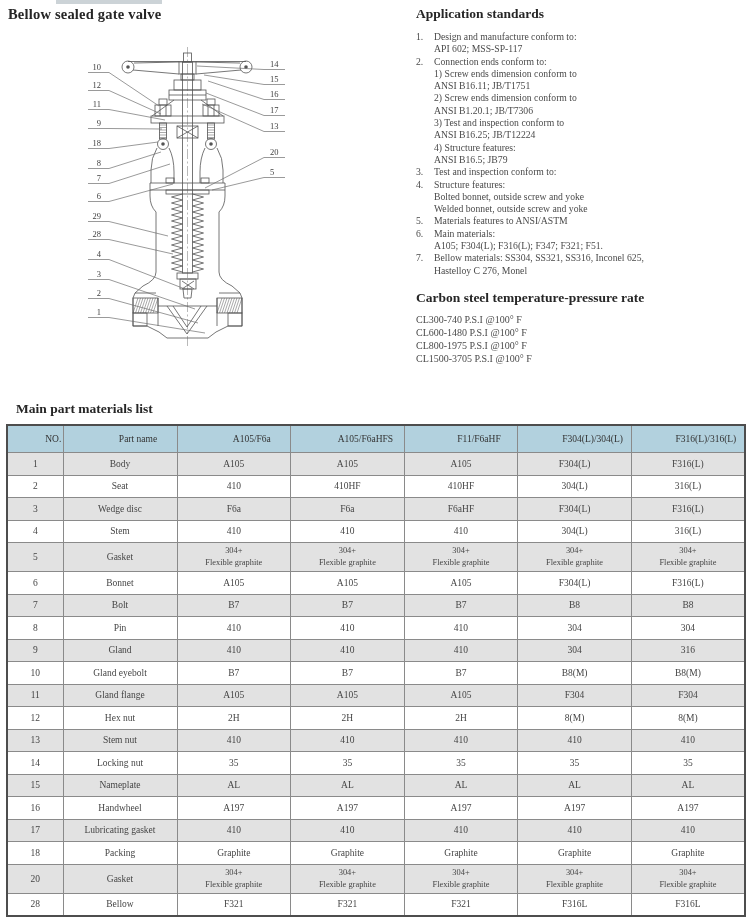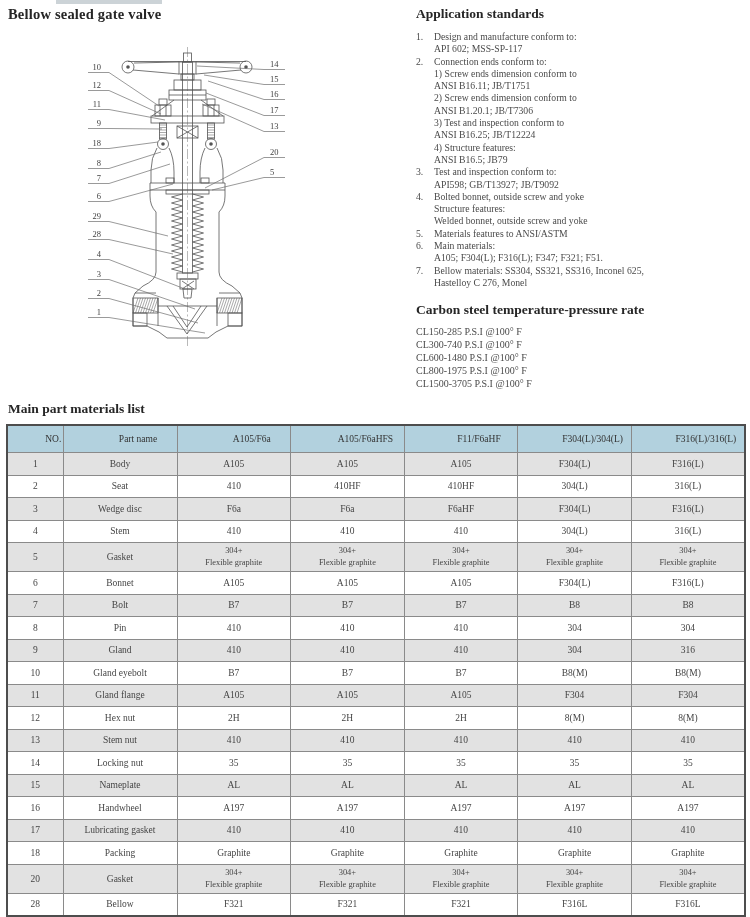--- a/index.html
+++ b/index.html
@@ -10,21 +10,21 @@
   #valve-svg{position:absolute;left:55px;top:46px;width:300px;height:310px;}
 
   .right-col{position:absolute;left:416px;top:6px;width:332px;}
   .right-col h2{margin:0 0 9px 0;font-size:13.5px;font-weight:bold;color:#262626;}
   .std-item{display:flex;font-size:9.7px;line-height:12.3px;color:#4a4a4a;}
   .std-num{width:18px;flex:none;}
   .std-body{flex:1;}
   .pressure-heading{margin-top:13px !important;margin-bottom:7px !important;}
   .pr-line{font-size:10px;line-height:13px;color:#4a4a4a;}
 
-  .table-title{position:absolute;left:8px;top:401px;margin:0;font-size:13.5px;font-weight:bold;color:#262626;}
+  .table-title{position:absolute;left:16px;top:401px;margin:0;font-size:13.5px;font-weight:bold;color:#262626;}
   #materials-table{position:absolute;left:6px;top:424px;width:738px;border-collapse:collapse;table-layout:fixed;
                    border:2px solid #4d4d4d;}
   #materials-table th,#materials-table td{border:1px solid var(--tbl-border,#8a8a8a);text-align:center;vertical-align:middle;
                    padding:0;font-size:9.5px;color:#454545;font-weight:normal;overflow:hidden;}
   #materials-table thead th{background:var(--header-bg,#b2d1de);height:26px;color:#333;padding-left:36px;}
   #materials-table tbody tr{height:22.5px;background:#fff;}
   #materials-table tbody tr.alt{background:var(--alt-bg,#e2e2e2);}
   #materials-table tbody tr.tall{height:29px;}
   #materials-table td.two-line{font-size:8.4px;line-height:12px;white-space:pre-line;}
 
@@ -275,28 +275,27 @@
             <div>3) Test and inspection conform to</div>
             <div>ANSI B16.25;  JB/T12224</div>
             <div>4) Structure features:</div>
             <div>ANSI B16.5;  JB79</div>
           </div>
         </div>
         <div class="std-item">
           <span class="std-num">3.</span>
           <div class="std-body">
             <div>Test and inspection conform to:</div>
-            <div>API598;  GB/T13927;  JB/T9092</div>
           </div>
         </div>
         <div class="std-item">
           <span class="std-num">4.</span>
           <div class="std-body">
+            <div>Structure features:</div>
             <div>Bolted bonnet, outside screw and yoke</div>
-            <div>Structure features:</div>
             <div>Welded bonnet, outside screw and yoke</div>
           </div>
         </div>
         <div class="std-item">
           <span class="std-num">5.</span>
           <div class="std-body">
             <div>Materials features to ANSI/ASTM</div>
           </div>
         </div>
         <div class="std-item">
@@ -309,21 +308,20 @@
         <div class="std-item">
           <span class="std-num">7.</span>
           <div class="std-body">
             <div>Bellow materials: SS304, SS321, SS316, Inconel 625,</div>
             <div>Hastelloy  C 276, Monel</div>
           </div>
         </div>
       </div>
     <h2 class="pressure-heading">Carbon steel temperature-pressure rate</h2>
     <div id="pressure-lines">
-        <div class="pr-line">CL150-285 P.S.I  @100°  F</div>
         <div class="pr-line">CL300-740 P.S.I  @100°  F</div>
         <div class="pr-line">CL600-1480 P.S.I  @100°  F</div>
         <div class="pr-line">CL800-1975 P.S.I  @100°  F</div>
         <div class="pr-line">CL1500-3705 P.S.I  @100°  F</div>
       </div>
   </div>
 
   <h2 class="table-title">Main part materials list</h2>
 
   <table id="materials-table">

